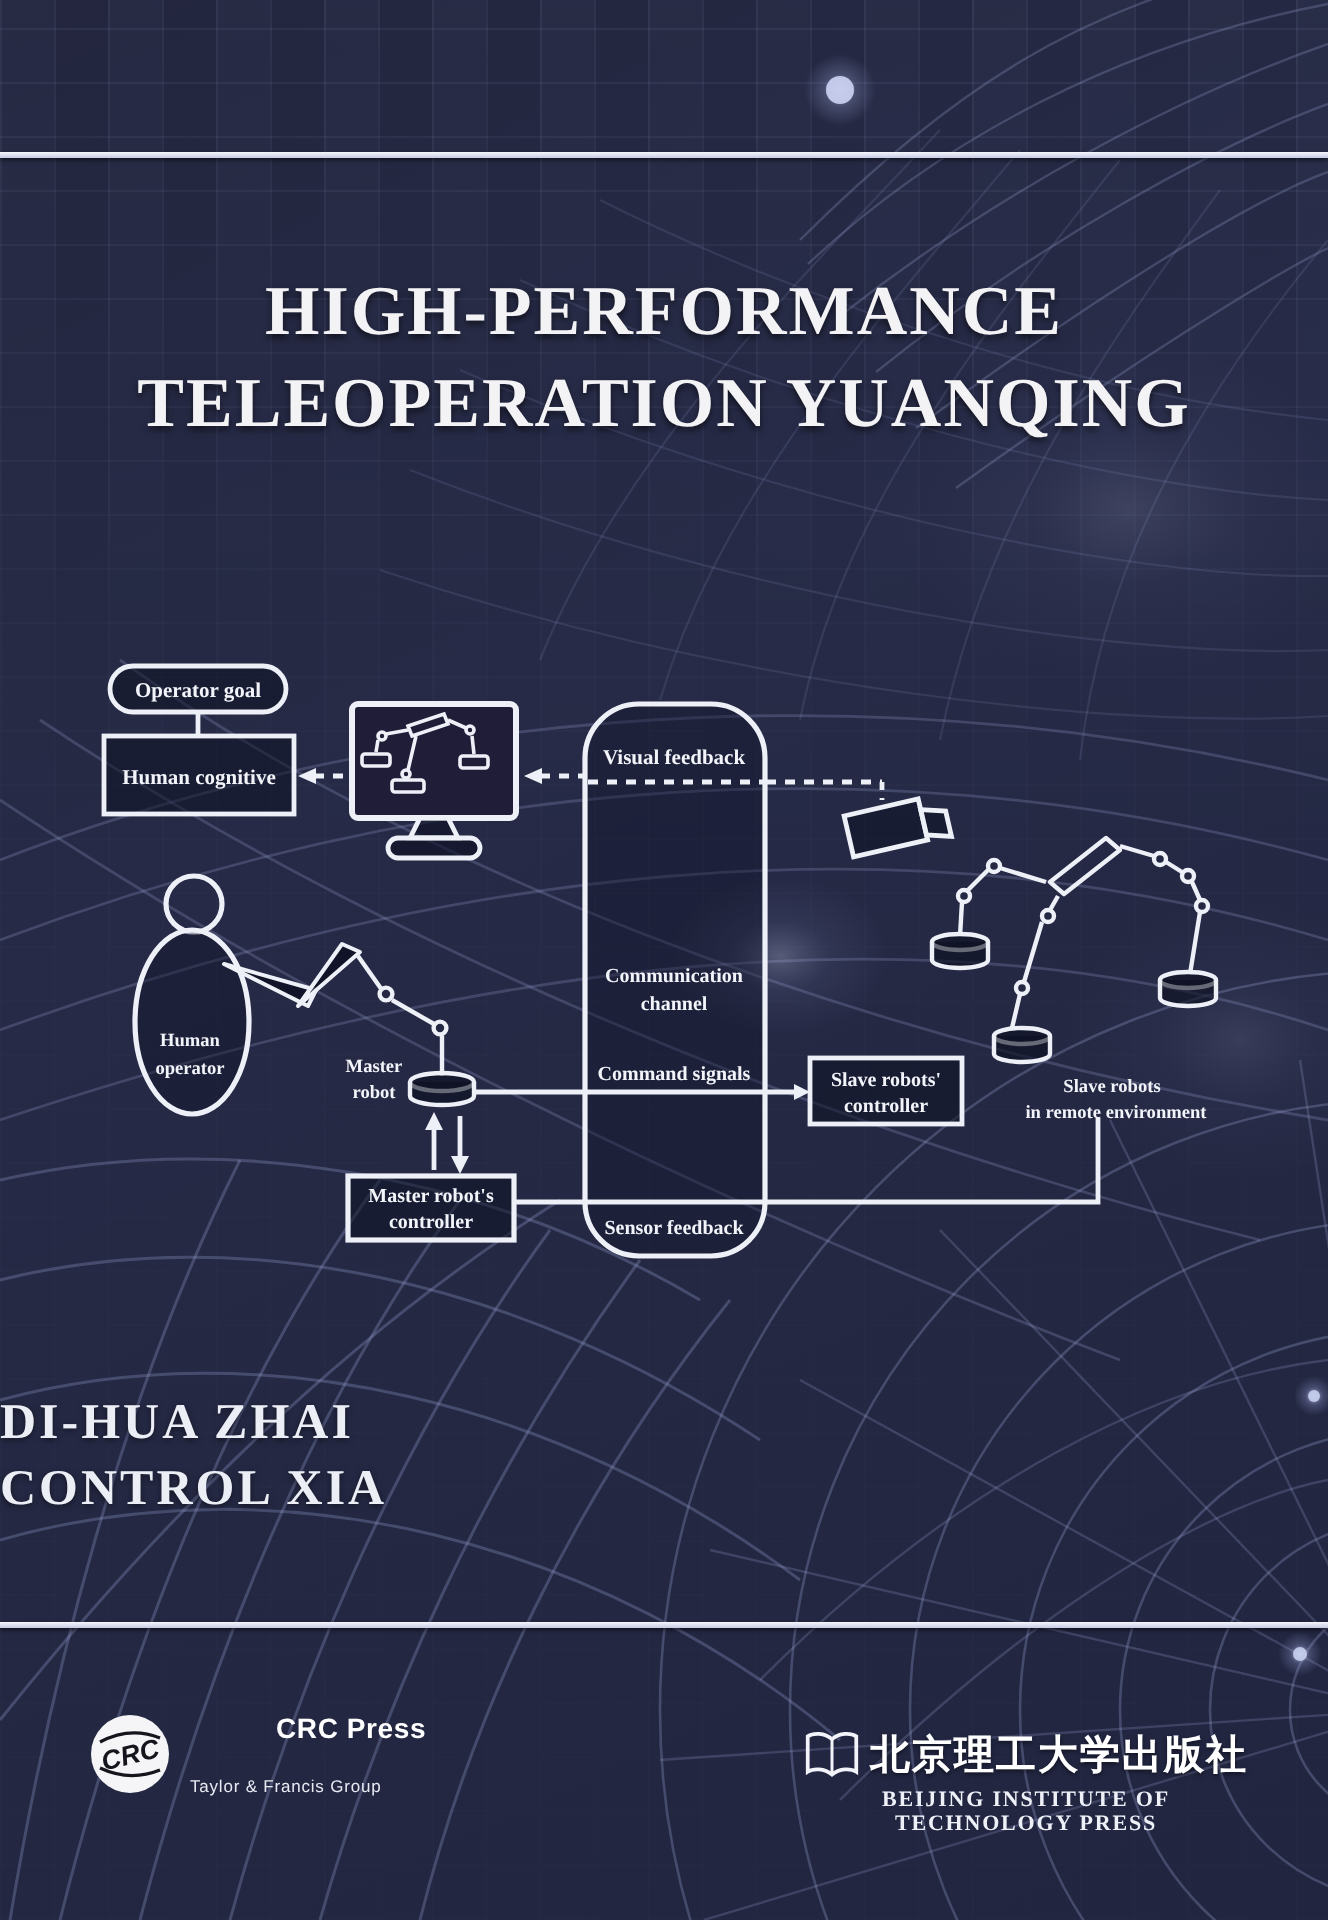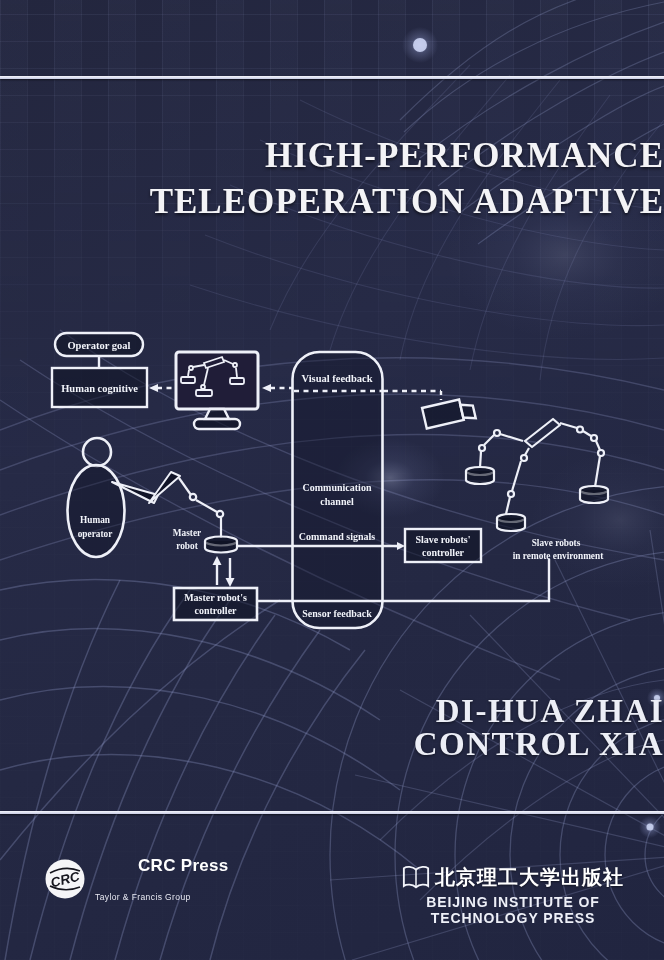--- a/index.html
+++ b/index.html
@@ -17,41 +17,41 @@
       repeating-linear-gradient(90deg, rgba(120,130,175,0.05) 0 27px, rgba(255,255,255,0) 27px 54px);
     -webkit-mask-image:linear-gradient(180deg, rgba(0,0,0,.95) 0%, rgba(0,0,0,.7) 16%, rgba(0,0,0,.3) 34%, rgba(0,0,0,.12) 52%, rgba(0,0,0,.12) 100%);
     mask-image:linear-gradient(180deg, rgba(0,0,0,.95) 0%, rgba(0,0,0,.7) 16%, rgba(0,0,0,.3) 34%, rgba(0,0,0,.12) 52%, rgba(0,0,0,.12) 100%);
   }
   .mesh,.diagram{position:absolute;left:0;top:0;}
   .rule{position:absolute;left:0;width:664px;height:3px;
     background:linear-gradient(#f5f6fc,#c7cbe4);box-shadow:0 1px 2px rgba(0,0,0,.55);}
   .rule.top{top:76px;}
   .rule.bottom{top:811px;}
   .title{
-    position:absolute;left:0;top:133px;width:664px;text-align:right;
+    position:absolute;left:0;top:133px;width:664px;text-align:center;
     color:#f3f3f6;font-weight:700;font-size:35px;line-height:46px;letter-spacing:1px;
     text-shadow:0 2px 3px rgba(0,0,0,.55);
   }
   .authors{
-    position:absolute;left:0;top:695px;width:664px;text-align:right;
-    color:#eceef6;font-weight:700;font-size:33px;line-height:33px;letter-spacing:1.5px;
+    position:absolute;left:0;top:695px;width:664px;text-align:left;
+    color:#eceef6;font-weight:700;font-size:25px;line-height:33px;letter-spacing:1.5px;
     text-shadow:0 1px 3px rgba(0,0,0,.5);
   }
   
   .crc{position:absolute;left:44px;top:856px;display:flex;align-items:center;gap:9px;color:#fff;}
   .crc-text{display:flex;flex-direction:column;font-family:"Liberation Sans","DejaVu Sans",sans-serif;}
-  .crc-name{font-size:17px;font-weight:700;letter-spacing:.3px;padding-left:43px;}
+  .crc-name{font-size:14px;font-weight:700;letter-spacing:.3px;padding-left:43px;}
   .crc-tag{font-size:8.5px;margin-top:16px;letter-spacing:.4px;color:#e8e9f2;}
   
   .bit{position:absolute;left:402px;top:864px;width:222px;color:#fff;text-align:center;}
   .bit-row{display:flex;align-items:center;justify-content:center;gap:5px;}
   .bit-cn{font-size:20px;font-weight:700;letter-spacing:1px;white-space:nowrap;
     font-family:"Liberation Serif","DejaVu Serif",serif;text-shadow:0 1px 2px rgba(0,0,0,.5);}
-  .bit-en{font-size:14px;font-weight:700;letter-spacing:.9px;margin-top:3px;
-    font-family:Liberation Sans, sans-serif;color:#eef0f8;}
+  .bit-en{font-size:11px;font-weight:700;letter-spacing:.9px;margin-top:3px;
+    font-family:Liberation Serif, serif;color:#eef0f8;}
   
   .dlabel{font-family:"Liberation Serif","DejaVu Serif",serif;font-weight:700;fill:#f2f4fa;text-anchor:middle;}
   .fs11{font-size:10.5px;} .fs10{font-size:10px;} .fs9{font-size:9.3px;}
 </style>
 </head>
 <body>
 
 <div class="cover">
 
   <div class="tiles"></div>
@@ -137,21 +137,21 @@
       <circle cx="650" cy="827" r="11" fill="url(#g1)"></circle>
       <circle cx="650" cy="827" r="3.5" fill="#c7cfee" opacity=".9"></circle>
     </g>
   </svg>
 
   <div class="rule top"></div>
   <div class="rule bottom"></div>
 
   <div class="title">
     <div>HIGH-PERFORMANCE</div>
-    <div>TELEOPERATION ADAPTIVE</div>
+    <div>TELEOPERATION YUANQING</div>
   </div>
 
   <svg class="diagram" width="664" height="960" viewBox="0 0 664 960">
     <g stroke="#eef0f8" fill="none" stroke-width="2.4">
 
       <rect x="55" y="333" width="88" height="23" rx="11.5" fill="rgba(12,15,32,.5)"></rect>
       <line x1="99" y1="356" x2="99" y2="368"></line>
 
       <rect x="52" y="368" width="95" height="39" fill="rgba(12,15,32,.5)"></rect>
 

